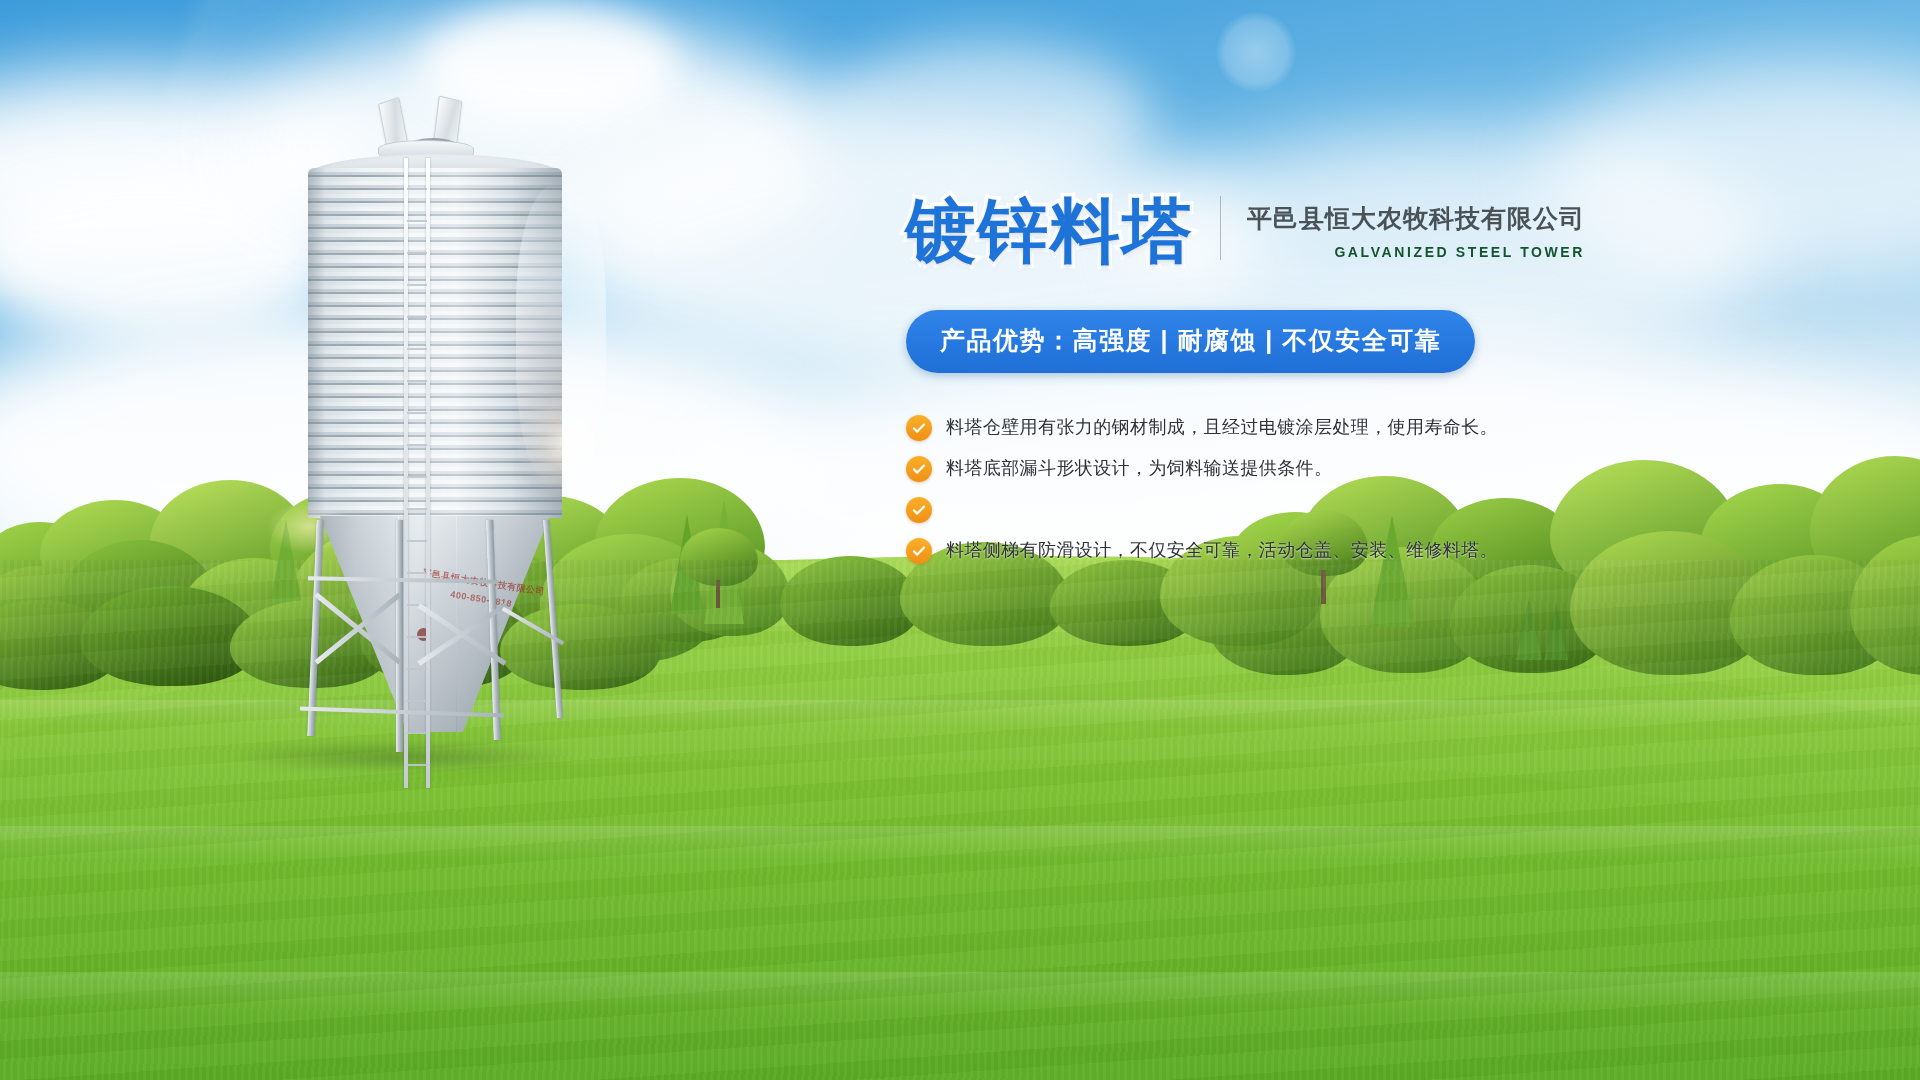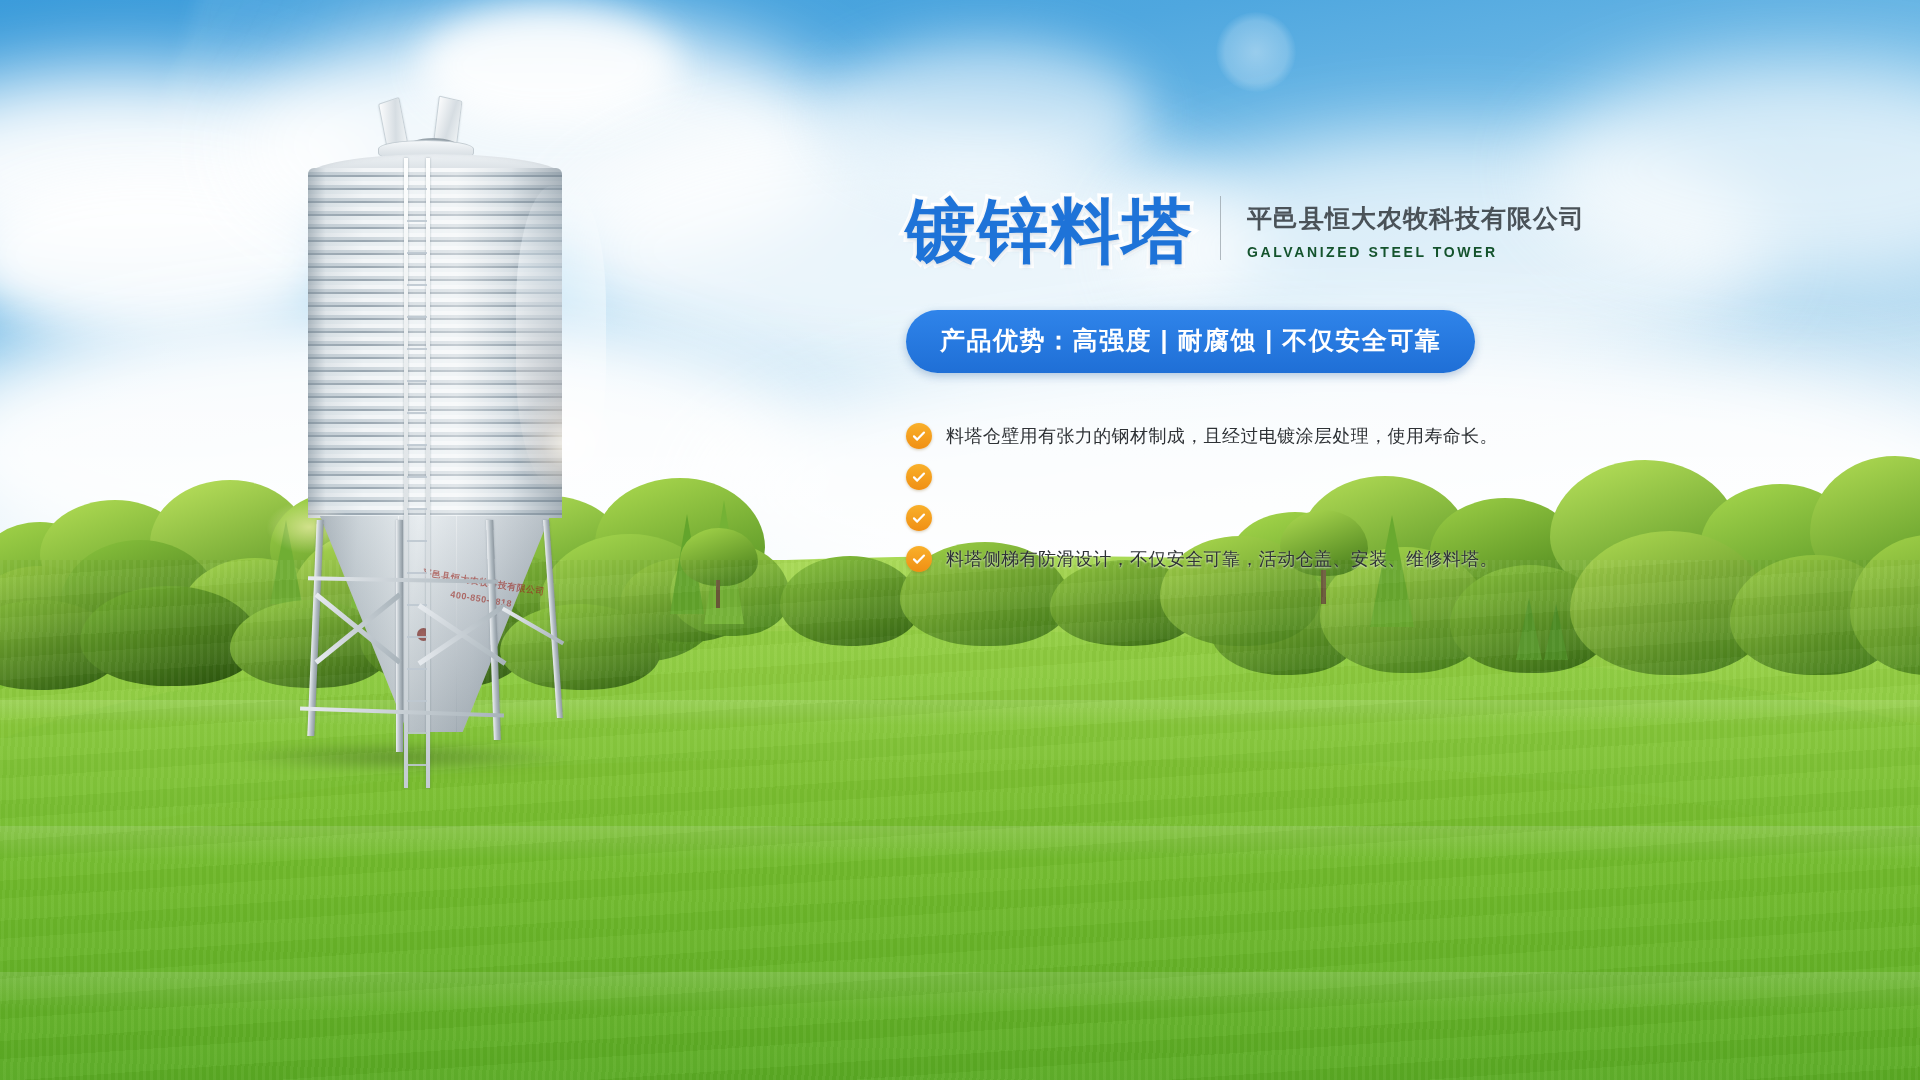--- a/index.html
+++ b/index.html
@@ -186,21 +186,21 @@
   }
   .silo-shadow{
     position:absolute; left:240px; top:742px; width:330px; height:30px;
     background:radial-gradient(ellipse,rgba(40,64,24,.35) 0%,rgba(40,64,24,.12) 50%,rgba(40,64,24,0) 75%);
     filter:blur(4px);
   }
 
   
   .panel { position:absolute; left:906px; top:196px; width:900px; }
 
-  .title-row{ display:flex; align-items:flex-end; }
+  .title-row{ display:flex; align-items:flex-end;text-align:right; }
   .main-title{
     font-size:70px; font-weight:bold; color:#1e73d8;
     letter-spacing:2px; line-height:1;
     -webkit-text-stroke:7px #ffffff; paint-order:stroke fill;
     text-shadow:0 2px 4px rgba(120,150,175,.35);
     white-space:nowrap;
   }
   .title-div{
     width:1px; height:64px; background:#9aa4ab; margin:0 26px 6px 26px;
     opacity:.75;
@@ -218,21 +218,21 @@
   .badge{
     margin-top:44px; display:inline-block;
     background:linear-gradient(180deg,#2f84ea,#1f6fd6);
     color:#ffffff; font-size:25px; font-weight:bold; letter-spacing:1.5px;
     padding:14px 34px 16px 34px; border-radius:34px;
     box-shadow:0 3px 10px rgba(24,78,150,.3);
     white-space:nowrap;
   }
 
   .bullets{ margin-top:42px; }
-  .bullet{ display:flex; align-items:center; height:41px; }
+  .bullet{ display:flex; height:41px; }
   .chk{
     flex:0 0 auto; width:26px; height:26px; border-radius:50%;
     background:linear-gradient(180deg,#f9b02a,#f08f14);
     box-shadow:0 1px 3px rgba(130,90,10,.3);
     position:relative; margin-right:14px;
   }
   .chk svg{ position:absolute; left:5px; top:5px; }
   .bullet-txt{
     font-size:18px; color:#2e3236; letter-spacing:.4px; white-space:nowrap;
     text-shadow:0 1px 2px rgba(255,255,255,.75);
@@ -431,20 +431,21 @@
         <span class="bullet-txt">料塔仓壁用有张力的钢材制成，且经过电镀涂层处理，使用寿命长。</span>
       </div>
 
 
       <div class="bullet">
         <span class="chk">
           <svg width="16" height="16" viewBox="0 0 16 16">
               <path d="M3 8.4 L6.2 11.6 L13 4.6" stroke="#ffffff" stroke-width="2.2" fill="none" stroke-linecap="round" stroke-linejoin="round"></path>
             </svg>
         </span>
+        <span class="bullet-txt">料塔底部漏斗形状设计，为饲料输送提供条件。</span>
       </div>
 
       <div class="bullet">
         <span class="chk">
           <svg width="16" height="16" viewBox="0 0 16 16">
               <path d="M3 8.4 L6.2 11.6 L13 4.6" stroke="#ffffff" stroke-width="2.2" fill="none" stroke-linecap="round" stroke-linejoin="round"></path>
             </svg>
         </span>
       </div>
 

